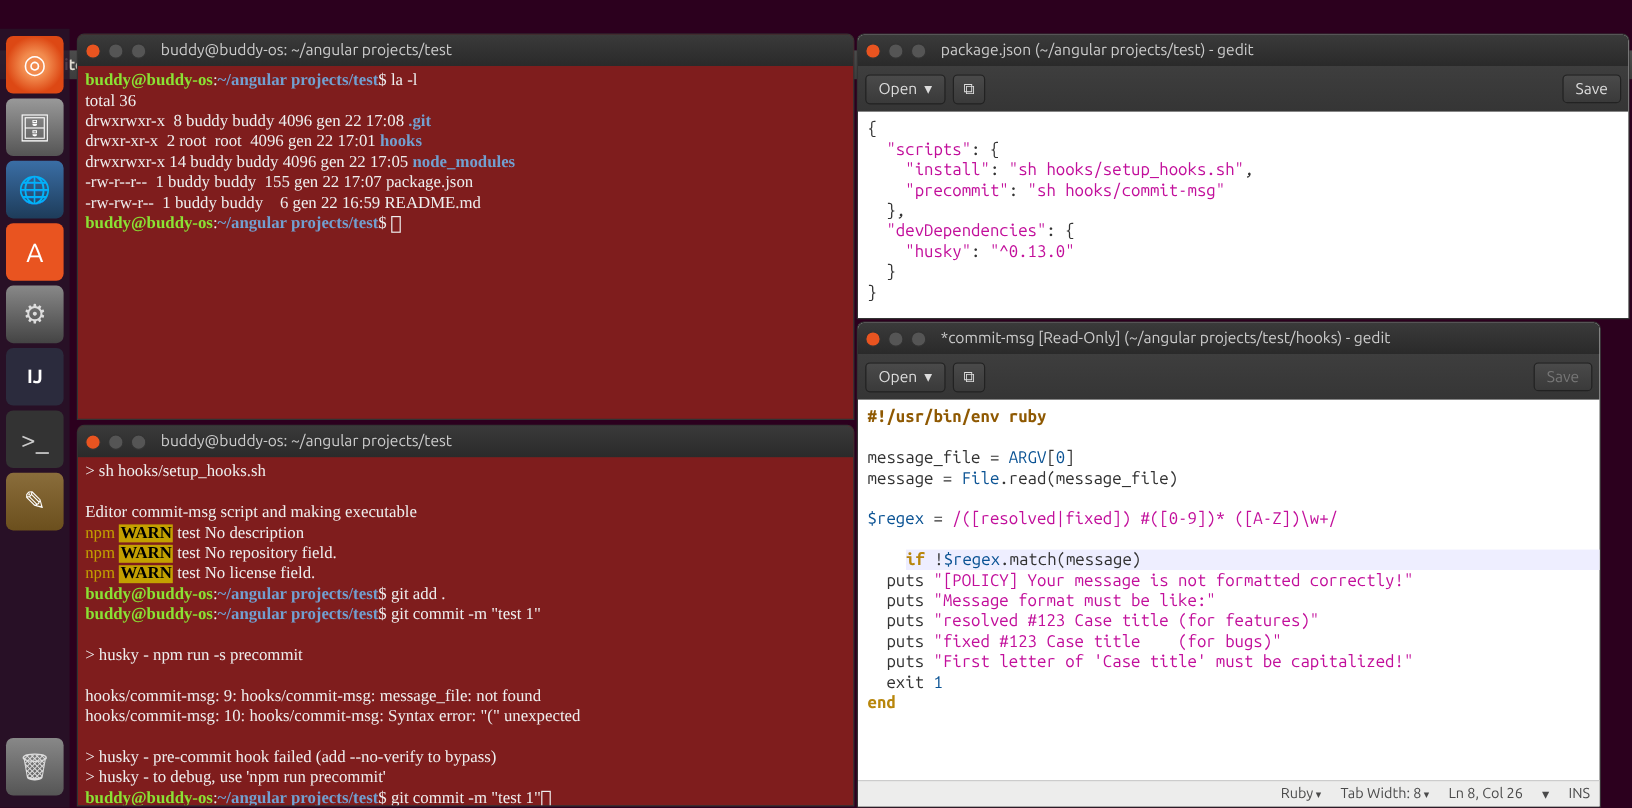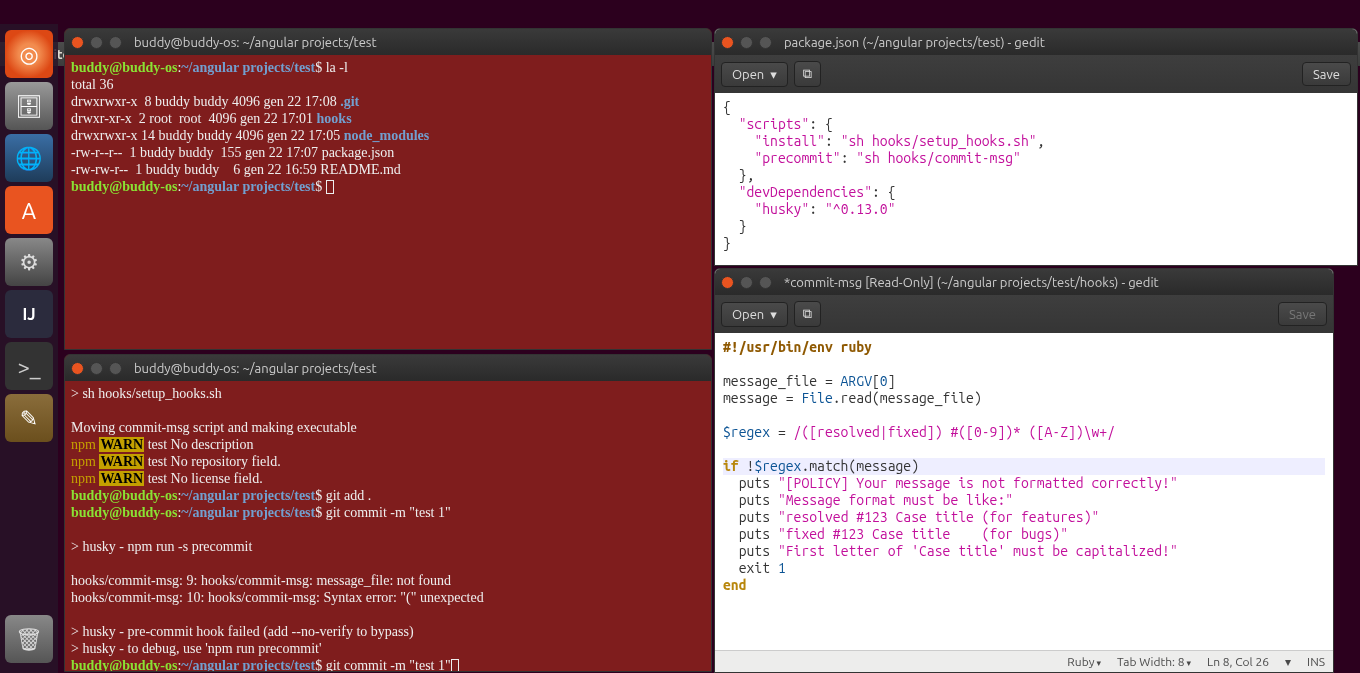--- a/index.html
+++ b/index.html
@@ -151,21 +151,21 @@
 .json-str { color: #c20f9b; }
 .json-brace { color: #333; }
 
 .ruby-comment { color: #8f5902; font-weight: bold; }
 .ruby-const { color: #0b5394; }
 .ruby-num { color: #0b5394; }
 .ruby-str { color: #c20f9b; }
 .ruby-kw { color: #b8860b; font-weight: bold; }
 .ruby-var { color: #0b5394; text-align: right; }
 .ruby-regex { color: #c20f9b; }
-.ruby-cursor-line { background: #eef; display: inline-block; width: 100%; }
+.ruby-cursor-line { background: #eef; display: inline-block; width: 100%; margin-left: 32px; }
 
 .statusbar {
   position: absolute;
   bottom: 0;
   left: 0;
   right: 0;
   height: 22px;
   background: #ededec;
   border-top: 1px solid #ccc;
   display: flex;
@@ -228,21 +228,21 @@
 
   <div class="term-window" style="left:6px; top:330px; width:648px; height:318px;">
     <div class="win-titlebar dark">
       <span class="win-circ close"></span>
       <span class="win-circ"></span>
       <span class="win-circ"></span>
       <span class="win-title">buddy@buddy-os: ~/angular projects/test</span>
     </div>
     <div class="term-body"><span>&gt; sh hooks/setup_hooks.sh</span>
 
-<span>Moving commit-msg script and making executable</span>
+<span>Editor commit-msg script and making executable</span>
 <span style="color:#c4a000">npm</span> <span class="warn-badge">WARN</span><span> test No description</span>
 <span style="color:#c4a000">npm</span> <span class="warn-badge">WARN</span><span> test No repository field.</span>
 <span style="color:#c4a000">npm</span> <span class="warn-badge">WARN</span><span> test No license field.</span>
 <span class="prompt-user">buddy@buddy-os</span>:<span class="prompt-path">~/angular projects/test</span><span class="prompt-dollar">$ </span><span>git add .</span>
 <span class="prompt-user">buddy@buddy-os</span>:<span class="prompt-path">~/angular projects/test</span><span class="prompt-dollar">$ </span><span>git commit -m "test 1"</span>
 
 <span>&gt; husky - npm run -s precommit</span>
 
 <span>hooks/commit-msg: 9: hooks/commit-msg: message_file: not found</span>
 <span>hooks/commit-msg: 10: hooks/commit-msg: Syntax error: "(" unexpected</span>

